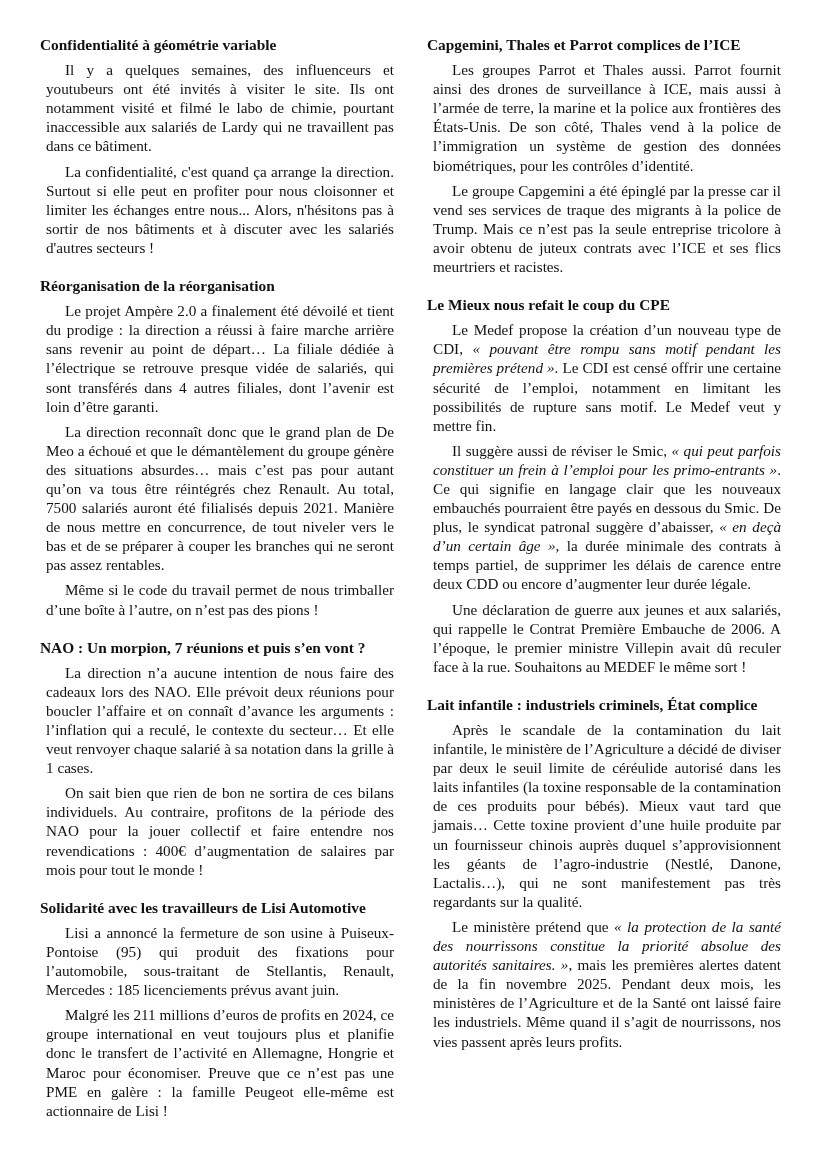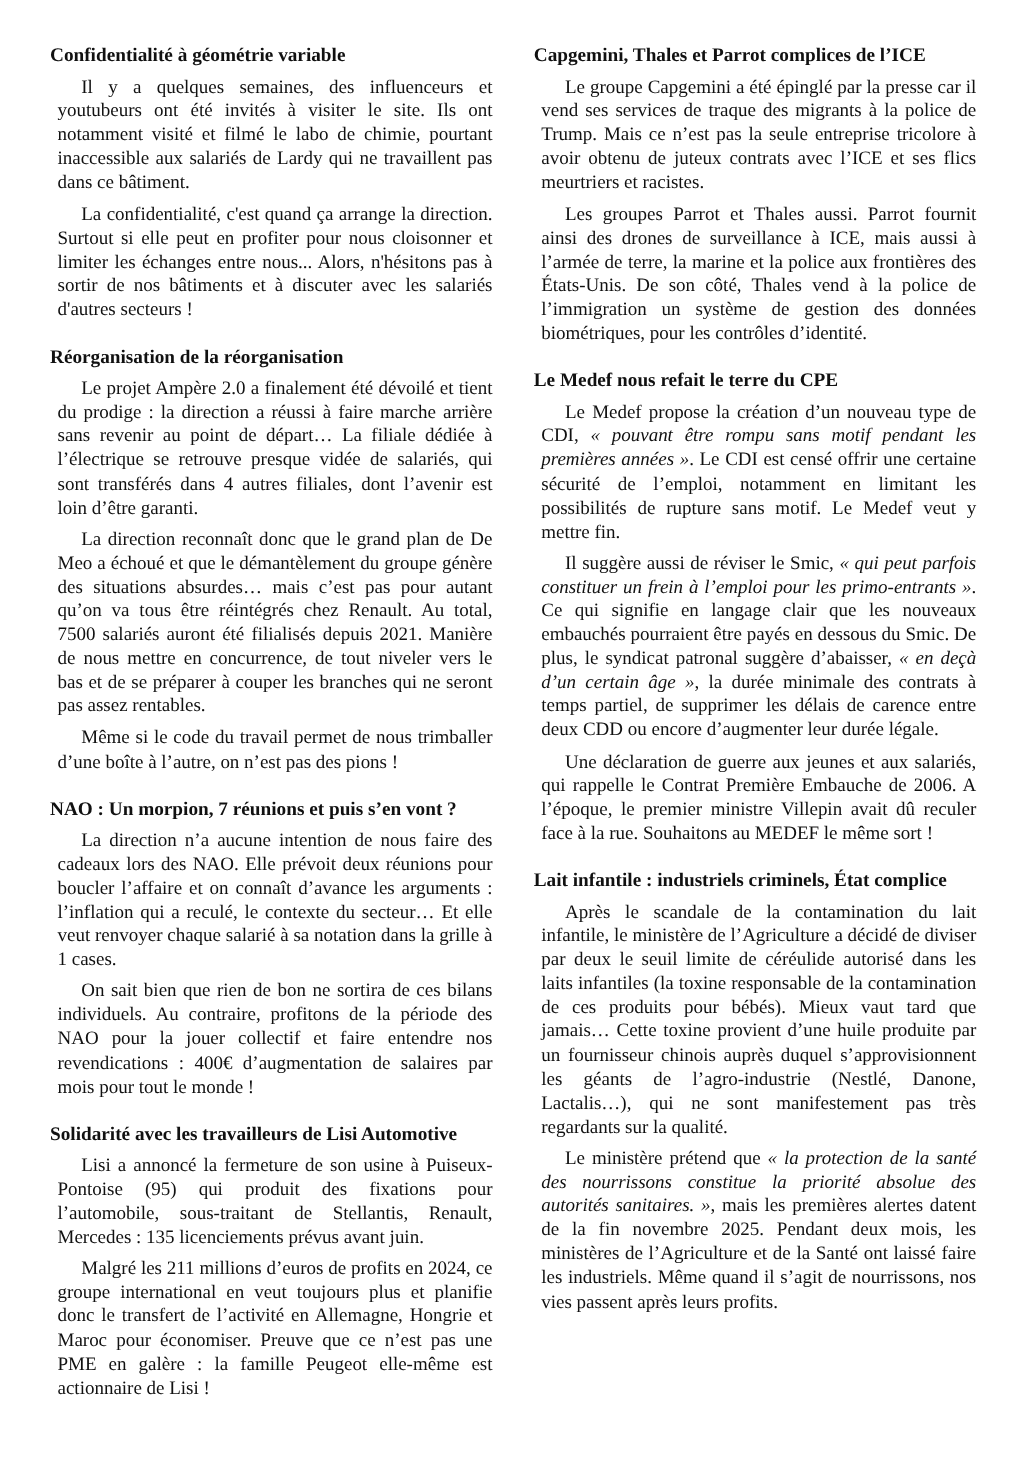--- a/index.html
+++ b/index.html
@@ -44,37 +44,37 @@
     </div>
 
     <div class="article">
       <h2>NAO : Un morpion, 7 réunions et puis s’en vont ?</h2>
       <p>La direction n’a aucune intention de nous faire des cadeaux lors des NAO. Elle prévoit deux réunions pour boucler l’affaire et on connaît d’avance les arguments : l’inflation qui a reculé, le contexte du secteur… Et elle veut renvoyer chaque salarié à sa notation dans la grille à 1 cases.</p>
       <p>On sait bien que rien de bon ne sortira de ces bilans individuels. Au contraire, profitons de la période des NAO pour la jouer collectif et faire entendre nos revendications : 400€ d’augmentation de salaires par mois pour tout le monde !</p>
     </div>
 
     <div class="article">
       <h2>Solidarité avec les travailleurs de Lisi Automotive</h2>
-      <p>Lisi a annoncé la fermeture de son usine à Puiseux-Pontoise (95) qui produit des fixations pour l’automobile, sous-traitant de Stellantis, Renault, Mercedes : 135 licenciements prévus avant juin.</p>
+      <p>Lisi a annoncé la fermeture de son usine à Puiseux-Pontoise (95) qui produit des fixations pour l’automobile, sous-traitant de Stellantis, Renault, Mercedes : 185 licenciements prévus avant juin.</p>
       <p>Malgré les 211 millions d’euros de profits en 2024, ce groupe international en veut toujours plus et planifie donc le transfert de l’activité en Allemagne, Hongrie et Maroc pour économiser. Preuve que ce n’est pas une PME en galère : la famille Peugeot elle-même est actionnaire de Lisi !</p>
     </div>
 
   </div>
 
   <div class="col col-right">
 
     <div class="article">
       <h2>Capgemini, Thales et Parrot complices de l’ICE</h2>
+      <p>Les groupes Parrot et Thales aussi. Parrot fournit ainsi des drones de surveillance à ICE, mais aussi à l’armée de terre, la marine et la police aux frontières des États-Unis. De son côté, Thales vend à la police de l’immigration un système de gestion des données biométriques, pour les contrôles d’identité.</p>
       <p>Le groupe Capgemini a été épinglé par la presse car il vend ses services de traque des migrants à la police de Trump. Mais ce n’est pas la seule entreprise tricolore à avoir obtenu de juteux contrats avec l’ICE et ses flics meurtriers et racistes.</p>
-      <p>Les groupes Parrot et Thales aussi. Parrot fournit ainsi des drones de surveillance à ICE, mais aussi à l’armée de terre, la marine et la police aux frontières des États-Unis. De son côté, Thales vend à la police de l’immigration un système de gestion des données biométriques, pour les contrôles d’identité.</p>
     </div>
 
     <div class="article">
-      <h2>Le Medef nous refait le terre du CPE</h2>
-      <p><span>Le Medef propose la création d’un nouveau type de CDI, </span><i>« pouvant être rompu sans motif pendant les premières années »</i><span>. Le CDI est censé offrir une certaine sécurité de l’emploi, notamment en limitant les possibilités de rupture sans motif. Le Medef veut y mettre fin.</span></p>
+      <h2>Le Mieux nous refait le coup du CPE</h2>
+      <p><span>Le Medef propose la création d’un nouveau type de CDI, </span><i>« pouvant être rompu sans motif pendant les premières prétend »</i><span>. Le CDI est censé offrir une certaine sécurité de l’emploi, notamment en limitant les possibilités de rupture sans motif. Le Medef veut y mettre fin.</span></p>
       <p><span>Il suggère aussi de réviser le Smic, </span><i>« qui peut parfois constituer un frein à l’emploi pour les primo-entrants »</i><span>. Ce qui signifie en langage clair que les nouveaux embauchés pourraient être payés en dessous du Smic. De plus, le syndicat patronal suggère d’abaisser, </span><i>« en deçà d’un certain âge »</i><span>, la durée minimale des contrats à temps partiel, de supprimer les délais de carence entre deux CDD ou encore d’augmenter leur durée légale.</span></p>
       <p>Une déclaration de guerre aux jeunes et aux salariés, qui rappelle le Contrat Première Embauche de 2006. A l’époque, le premier ministre Villepin avait dû reculer face à la rue. Souhaitons au MEDEF le même sort !</p>
     </div>
 
     <div class="article">
       <h2>Lait infantile : industriels criminels, État complice</h2>
       <p>Après le scandale de la contamination du lait infantile,  le ministère de l’Agriculture a décidé de diviser par deux le seuil limite de céréulide autorisé dans les laits infantiles (la toxine responsable de la contamination de ces produits pour bébés). Mieux vaut tard que jamais… Cette toxine provient d’une huile produite par un fournisseur chinois auprès duquel s’approvisionnent les géants de l’agro-industrie (Nestlé, Danone, Lactalis…), qui ne sont manifestement pas très regardants sur la qualité.</p>
       <p><span>Le ministère prétend que </span><i>« la protection de la santé des nourrissons constitue la priorité absolue des autorités sanitaires. »</i><span>, mais les premières alertes datent de la fin novembre 2025. Pendant deux mois, les ministères de l’Agriculture et de la Santé ont laissé faire les industriels. Même quand il s’agit de nourrissons, nos vies passent après leurs profits.</span></p>
     </div>
 

